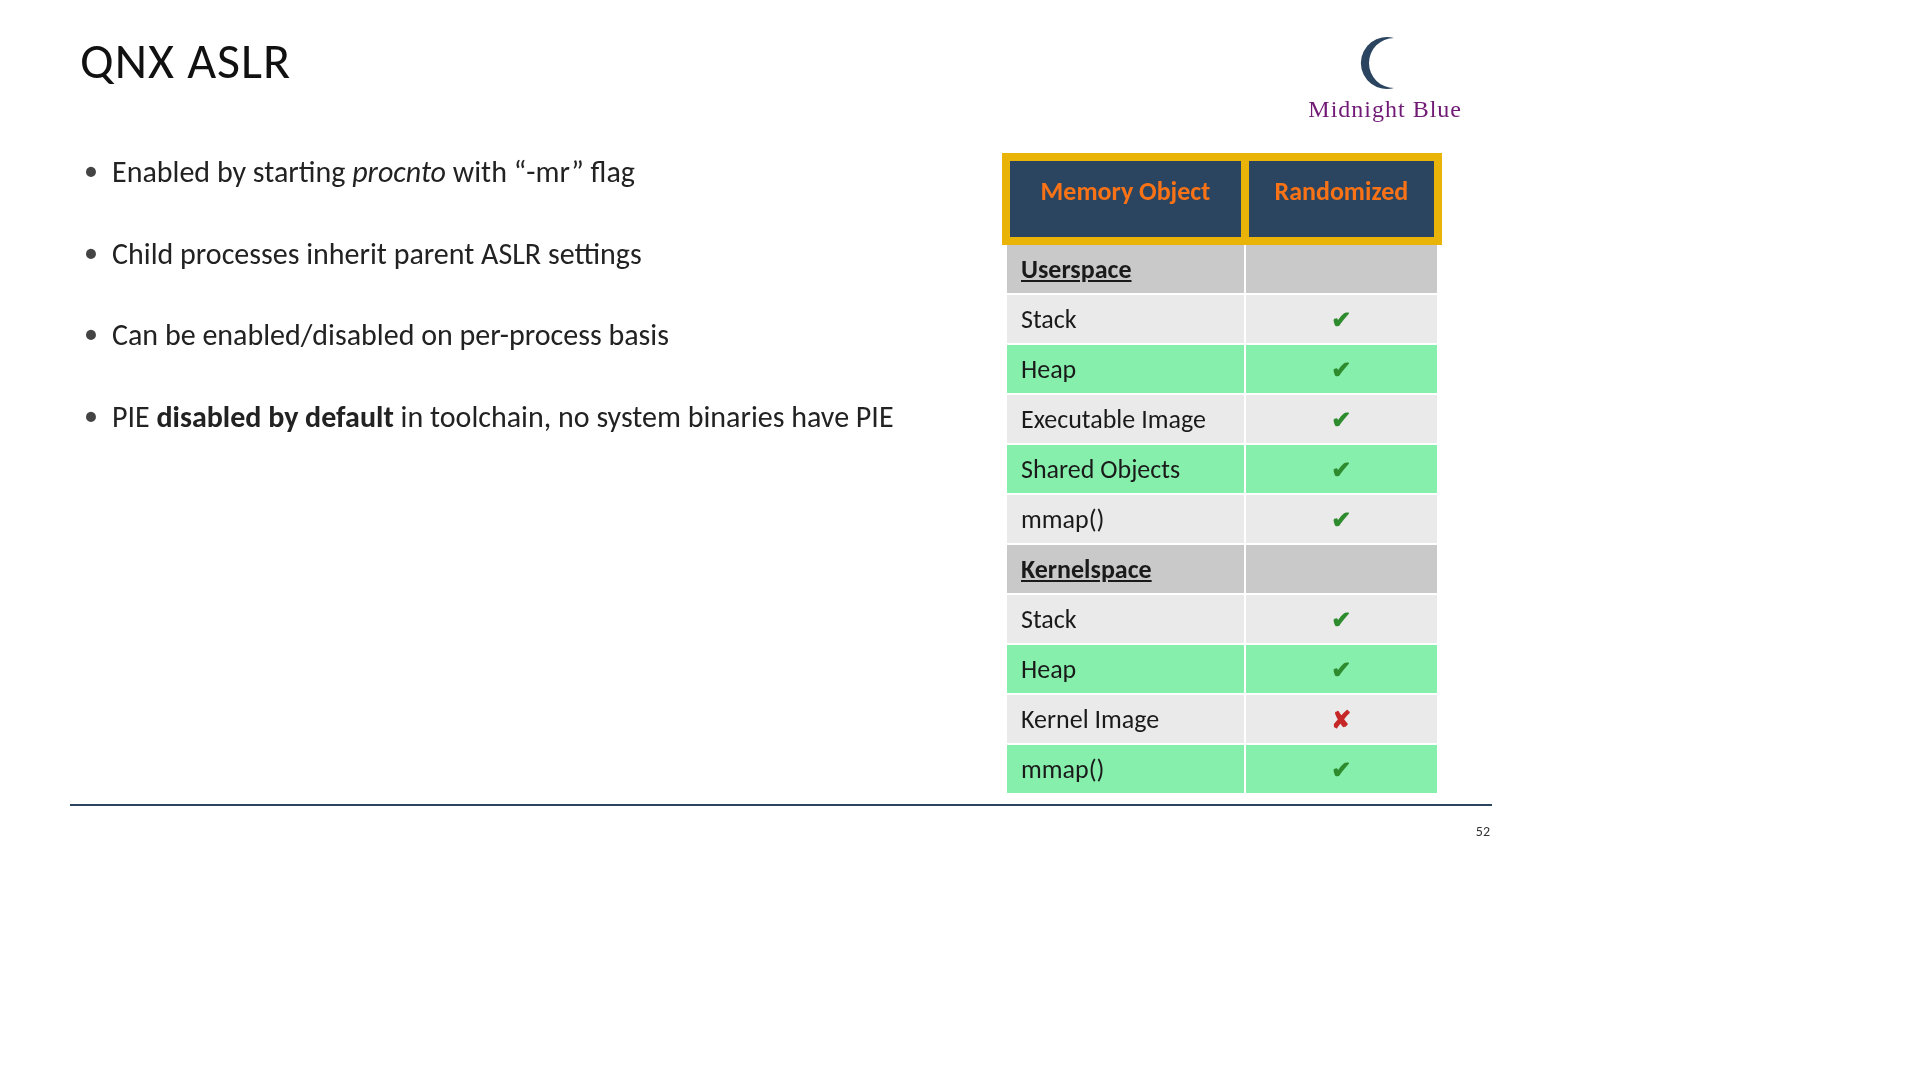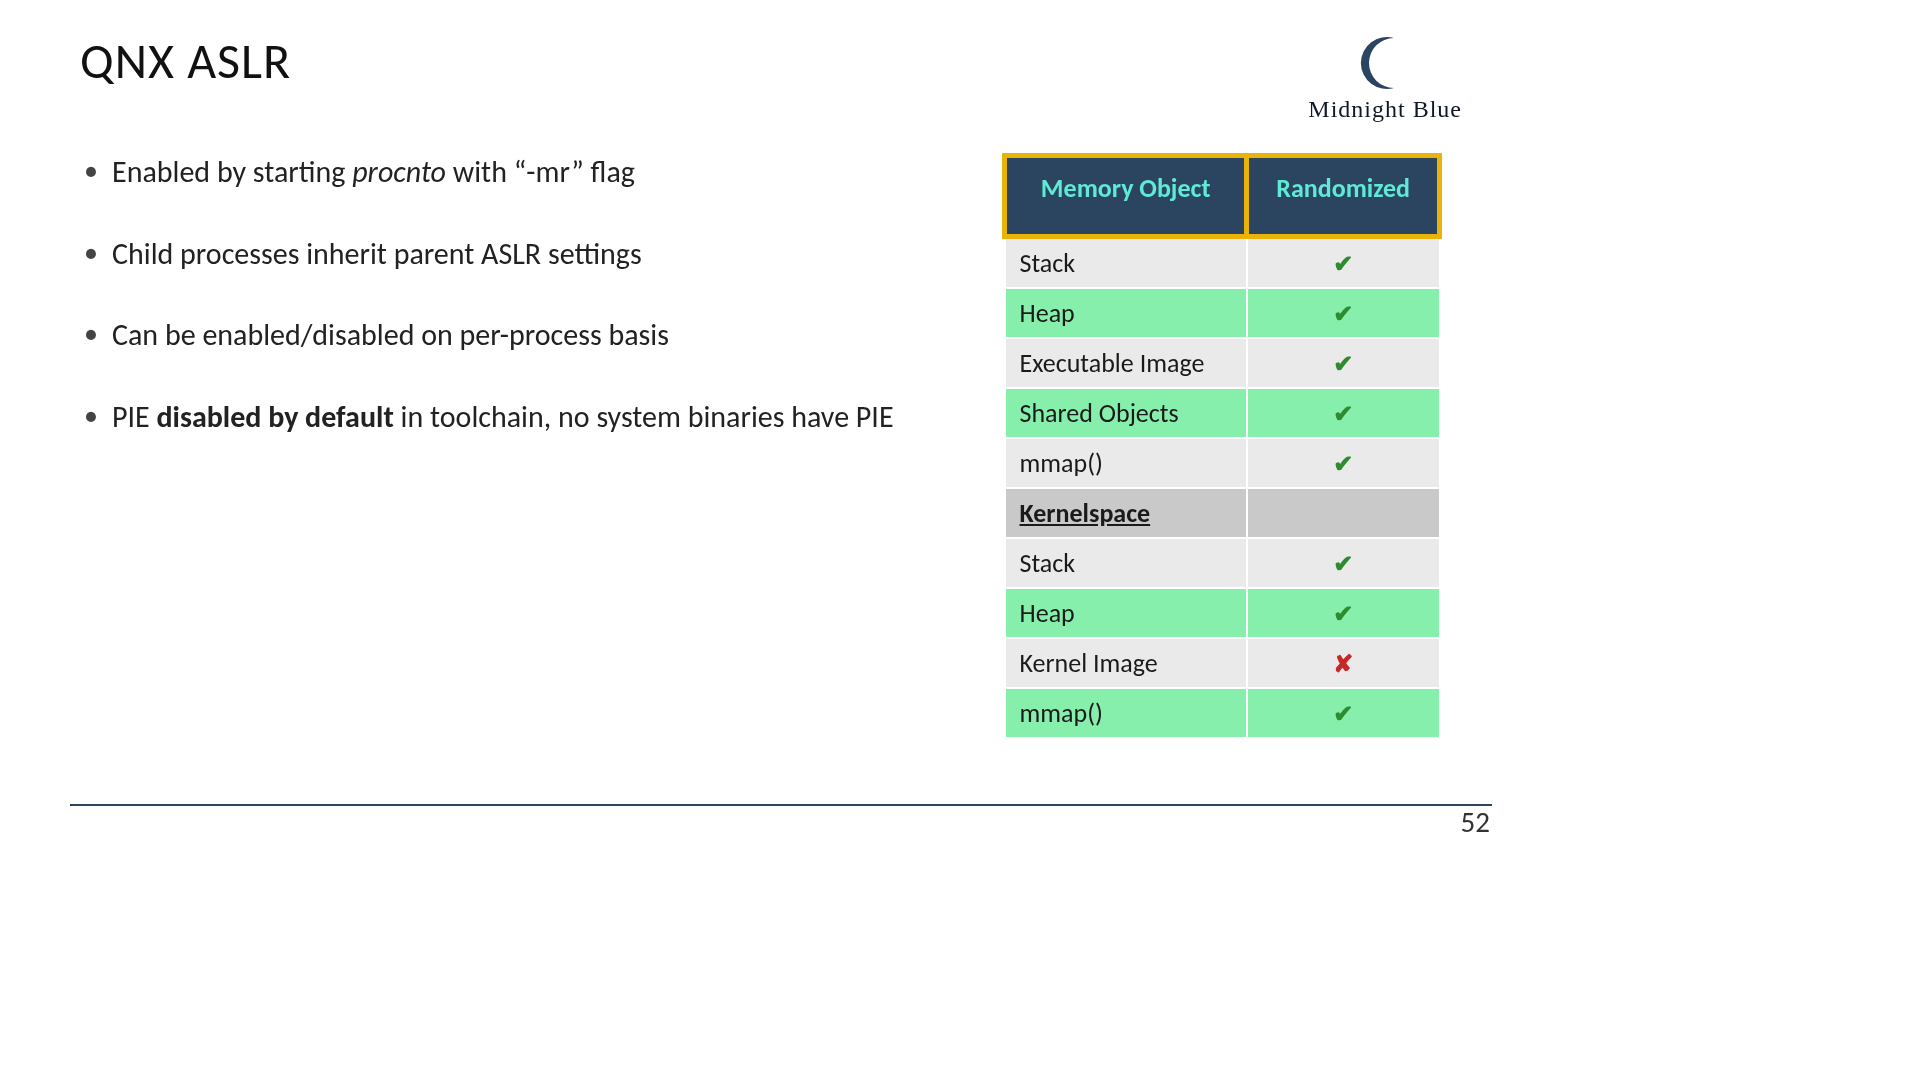--- a/index.html
+++ b/index.html
@@ -34,21 +34,21 @@
   .brand {
     display: flex;
     flex-direction: column;
     align-items: center;
     margin-top: 4px;
     margin-right: -20px;
   }
   .brand-text {
     font-family: Georgia, "Times New Roman", serif;
     font-size: 24px;
-    color: #0f172a;
+    color: #701a75;
     margin-top: 4px;
     letter-spacing: 1px;
   }
   .content {
     display: flex;
     margin-top: 30px;
   }
   .bullets {
     flex: 1 1 55%;
     font-size: 30px;
@@ -79,25 +79,25 @@
   .table-wrap {
     flex: 0 0 440px;
   }
   table.mem {
     border-collapse: collapse;
     width: 100%;
     font-size: 26px;
   }
   table.mem th {
     background: #2b4560;
-    color: #5eead4;
+    color: #f97316;
     font-weight: 700;
     padding: 14px 16px 30px 16px;
     text-align: center;
-    border: 5px solid #eab308;
+    border: 8px solid #eab308;
     vertical-align: top;
   }
   table.mem th:first-child { text-align: center; }
   table.mem td {
     padding: 8px 14px;
     border: 2px solid #ffffff;
     background: #eaeaea;
   }
   table.mem tr.section td {
     background: #c9c9c9;
@@ -120,21 +120,21 @@
     left: 70px;
     right: 20px;
     bottom: 44px;
     height: 0;
     border-top: 2px solid #2b4560;
   }
   .pagenum {
     position: absolute;
     right: 22px;
     bottom: 10px;
-    font-size: 29px;
+    font-size: 14px;
     color: #333;
   }
 </style>
 </head>
 <body>
 
 <div class="slide">
 
   <div class="header">
     <h1 class="title">QNX ASLR</h1>
@@ -157,20 +157,24 @@
     </div>
     <div class="table-wrap">
       <table class="mem">
         <thead>
           <tr>
             <th>Memory Object</th>
             <th>Randomized</th>
           </tr>
         </thead>
         <tbody>
+            <tr class="section">
+              <td>Userspace</td>
+              <td></td>
+            </tr>
             <tr>
               <td>Stack</td>
               <td class="mark check">✔</td>
             </tr>
             <tr class="alt">
               <td>Heap</td>
               <td class="mark check">✔</td>
             </tr>
             <tr>
               <td>Executable Image</td>

